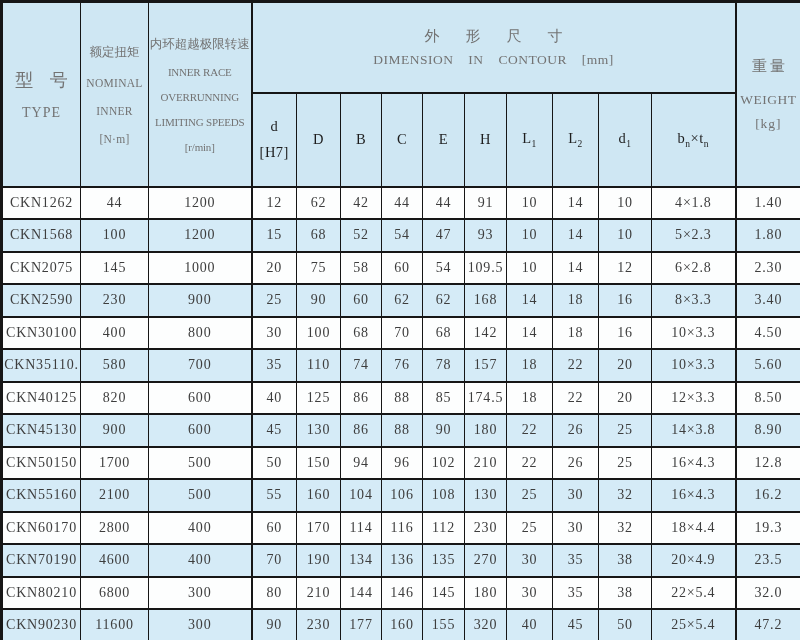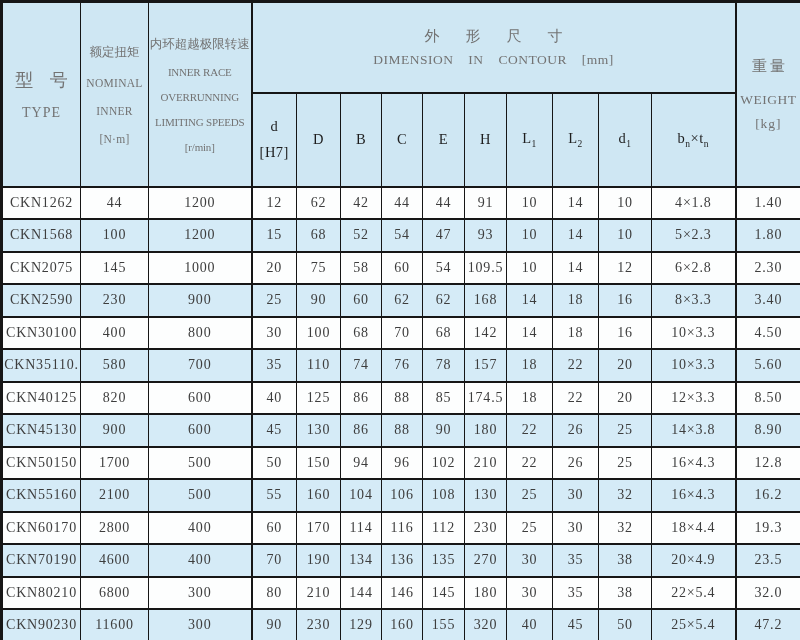--- a/index.html
+++ b/index.html
@@ -325,21 +325,21 @@
         <td>38</td>
         <td>22×5.4</td>
         <td class="thickl">32.0</td>
       </tr>
       <tr class="alt">
         <td>CKN90230</td>
         <td>11600</td>
         <td>300</td>
         <td class="thickl">90</td>
         <td>230</td>
-        <td>129</td>
+        <td>177</td>
         <td>160</td>
         <td>155</td>
         <td>320</td>
         <td>40</td>
         <td>45</td>
         <td>50</td>
         <td>25×5.4</td>
         <td class="thickl">47.2</td>
       </tr>
     </tbody>

